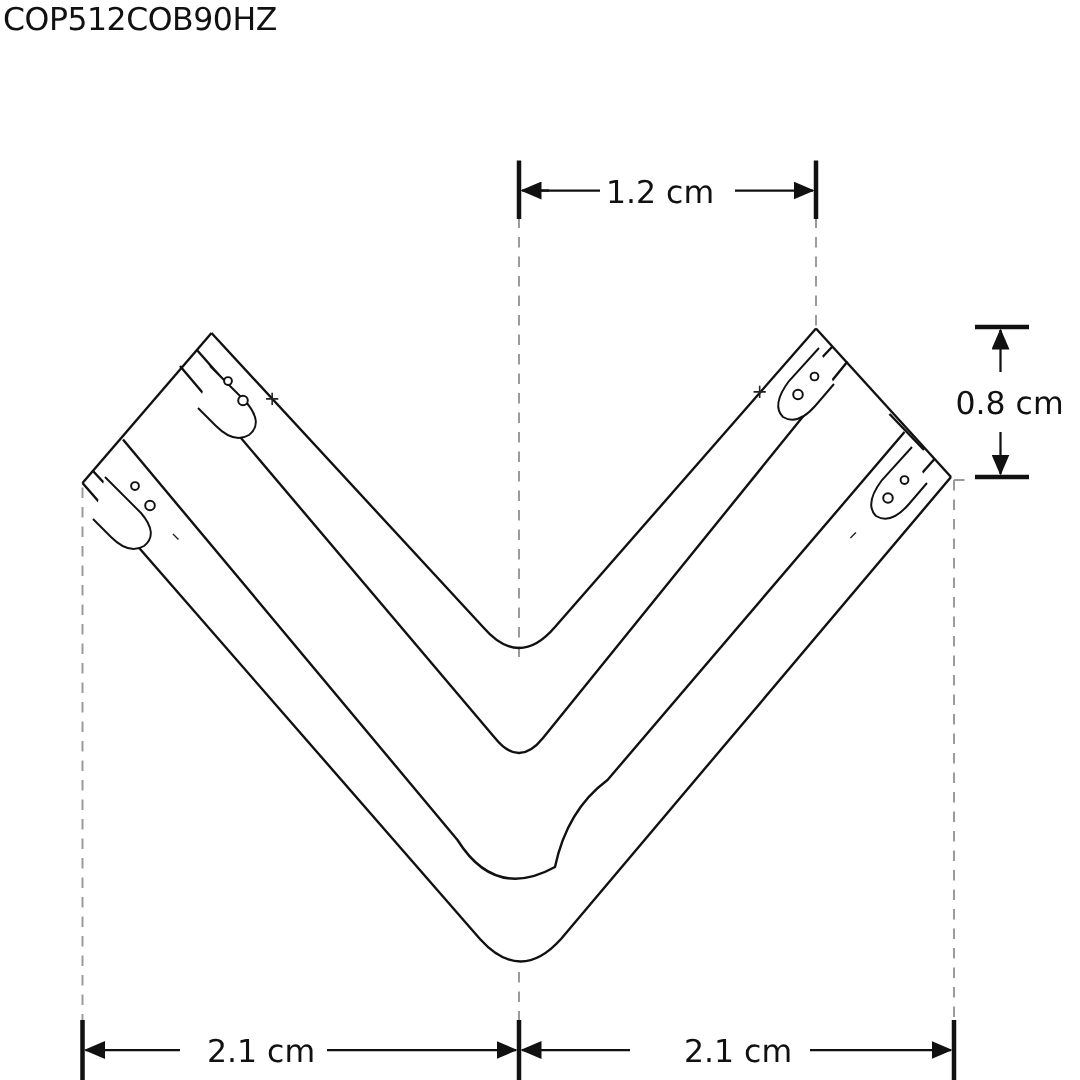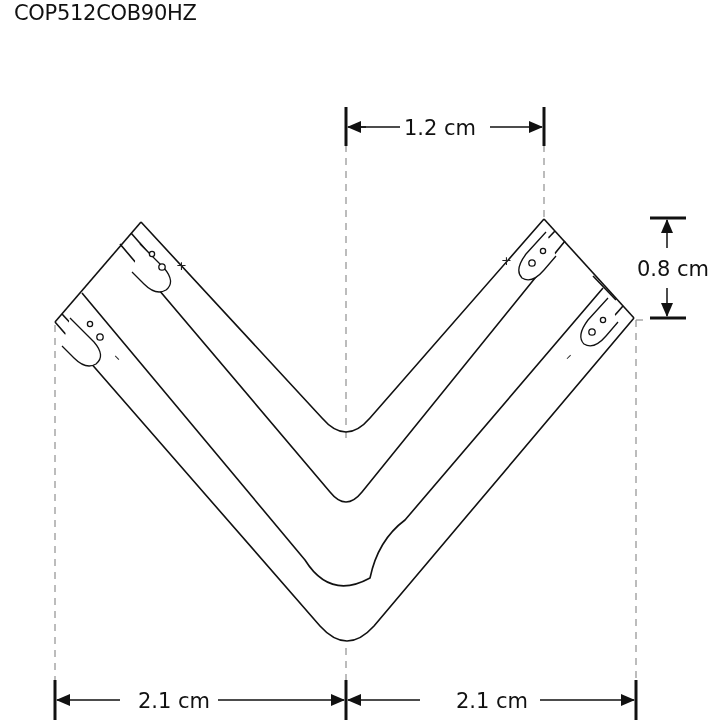--- a/index.html
+++ b/index.html
@@ -1,17 +1,17 @@
 <!DOCTYPE html>
 <html><head>
 <meta charset="utf-8">
 <style>
   html, body { margin: 0; padding: 0; background: #ffffff; }
   body { width: 720px; height: 720px; position: relative; overflow: hidden; font-family: "DejaVu Sans", sans-serif; }
-  .title { position: absolute; left: 14px; top: 1px; font-size: 21px; color: #111; letter-spacing: -0.3px; }
+  .title { position: absolute; left: 2px; top: 1px; font-size: 21px; color: #111; letter-spacing: -0.3px; }
   svg.drawing { position: absolute; left: 0; top: 0; }
   .dim-label { font-family: "DejaVu Sans", sans-serif; font-size: 21px; fill: #111; }
   .pol { font-family: "DejaVu Sans", sans-serif; font-size: 13px; fill: #222; }
 </style>
 </head>
 <body>
 
 <div class="title">COP512COB90HZ</div>
 
 <svg class="drawing" width="720" height="720" viewBox="0 0 720 720" xmlns="http://www.w3.org/2000/svg">

